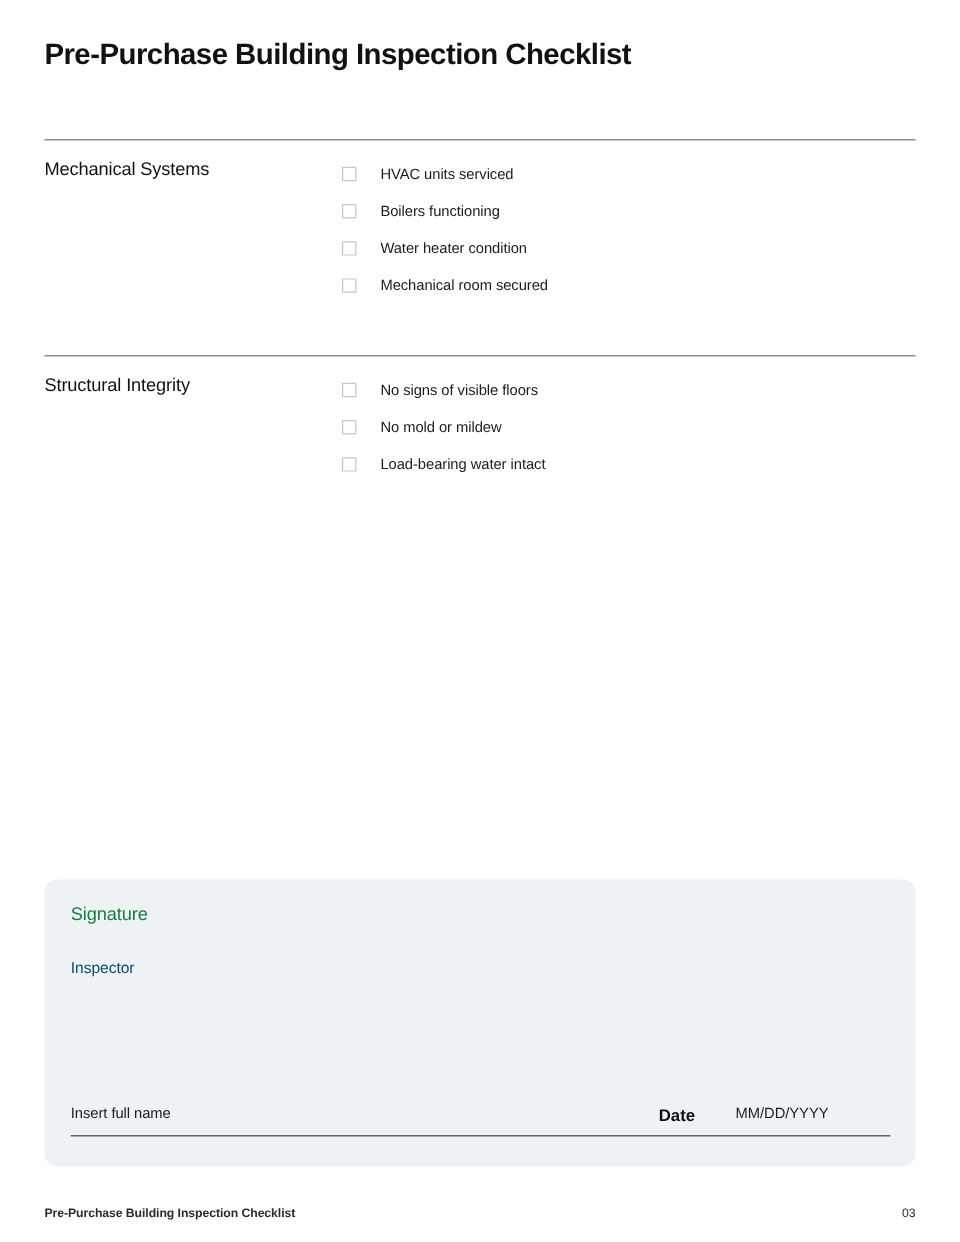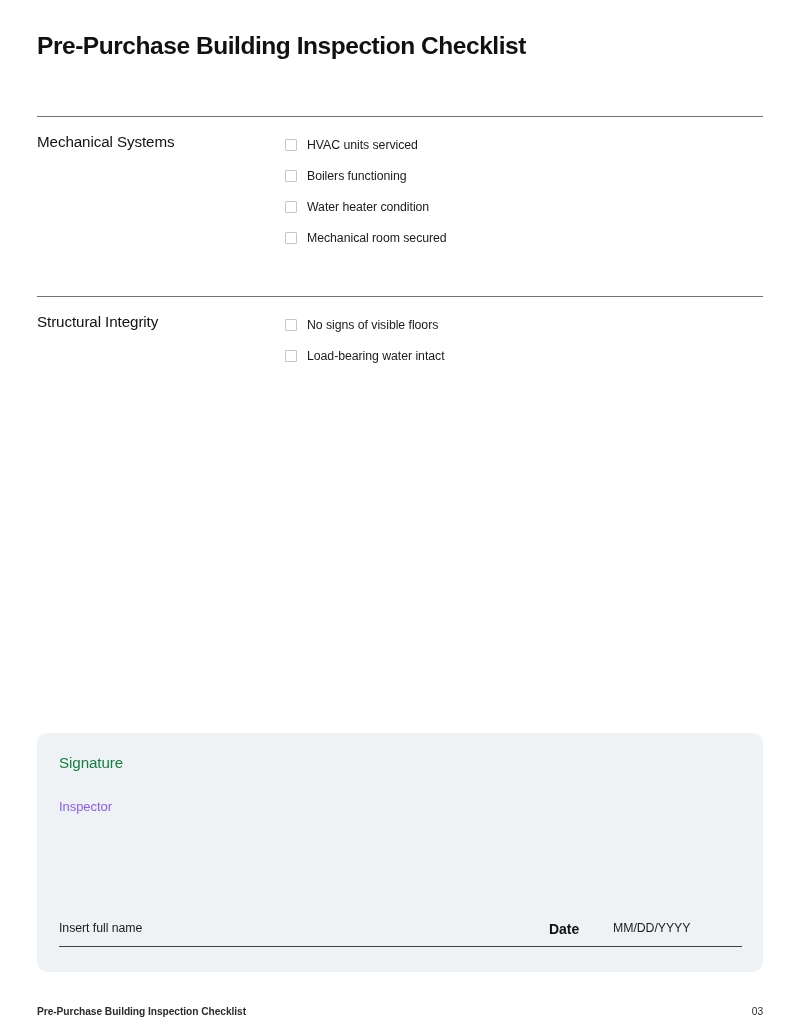--- a/index.html
+++ b/index.html
@@ -77,21 +77,21 @@
   .checkbox {
     width: 12px;
     height: 12px;
     box-sizing: border-box;
     border: 1px solid #c3c7cb;
     background: #ffffff;
     border-radius: 1px;
     flex: 0 0 auto;
   }
   .check-label {
-    margin-left: 10px;
+    margin-left: 20px;
     font-size: 12.3px;
     font-weight: 400;
     color: #1b1b1b;
     letter-spacing: -0.05px;
     white-space: nowrap;
   }
 
   
   .signature-panel {
     position: absolute;
@@ -111,21 +111,21 @@
     font-weight: 400;
     color: #15803d;
     letter-spacing: -0.1px;
   }
   .sig-role {
     position: absolute;
     left: 22px;
     top: 66px;
     font-size: 13px;
     font-weight: 400;
-    color: #8b5cf6;
+    color: #0c4a6e;
     letter-spacing: -0.05px;
   }
   .sig-line-row {
     position: absolute;
     left: 22px;
     top: 188px;
     width: 683px;
     height: 30px;
   }
   .sig-name-hint {
@@ -230,20 +230,24 @@
     <div class="section-divider"></div>
     <div class="section-label">Structural Integrity</div>
     <div class="check-list">
 
       <div class="check-row">
         <span class="checkbox"></span>
         <span class="check-label">No signs of visible floors</span>
       </div>
 
 
+      <div class="check-row">
+        <span class="checkbox"></span>
+        <span class="check-label">No mold or mildew</span>
+      </div>
 
       <div class="check-row">
         <span class="checkbox"></span>
         <span class="check-label">Load-bearing water intact</span>
       </div>
 
     </div>
   </div>
 
   <div class="signature-panel">

